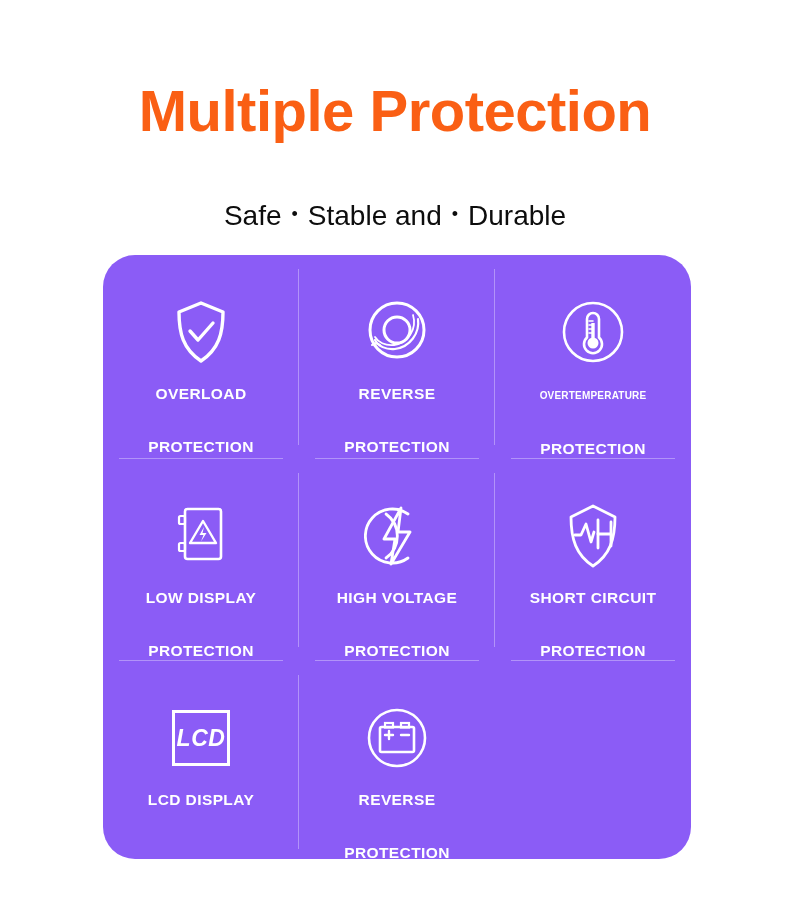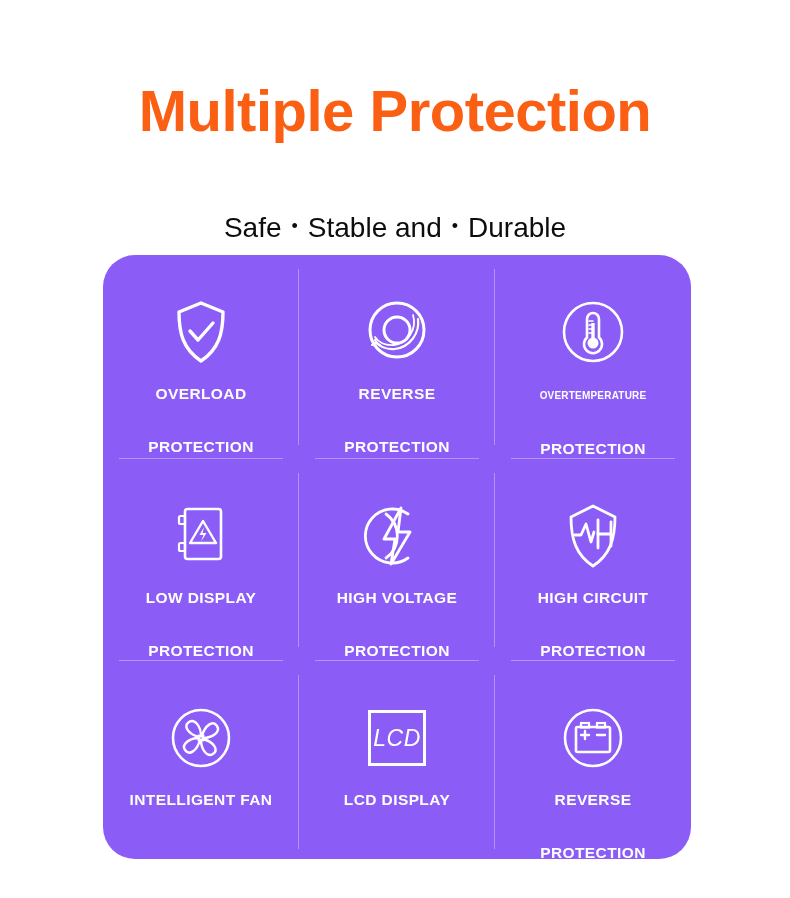--- a/index.html
+++ b/index.html
@@ -43,21 +43,20 @@
   .subtitle {
     position: absolute;
     top: 199px;
     left: 0;
     width: 790px;
     text-align: center;
     color: #0d0d0d;
     font-size: 28px;
     line-height: 34px;
     white-space: nowrap;
-    margin-top: 12px;
   }
   .subtitle .dot {
     display: inline-block;
     vertical-align: 0.28em;
     font-size: 18px;
     padding: 0 10px;
     line-height: 1;
   }
 
   
@@ -133,21 +132,21 @@
     width: 58px;
     height: 56px;
     border: 3px solid #ffffff;
     display: flex;
     align-items: center;
     justify-content: center;
     box-sizing: border-box;
   }
   .lcd-text {
     color: #ffffff;
-    font-weight: normal;
+    font-weight: bold;
     font-style: italic;
     font-size: 23px;
     letter-spacing: 0.5px;
     line-height: 1;
   }
 </style>
 </head>
 <body>
 
 <div class="page">
@@ -239,41 +238,25 @@
       <div class="icon-wrap">
         <svg width="62" height="68" viewBox="0 0 62 68">
           <path d="M31 4 L9 15 C9 37 14 53 31 64 C48 53 53 37 53 15 Z" fill="none" stroke="#fff" stroke-width="2.8" stroke-linejoin="round"></path>
           <path d="M13 33 L19 33 L24 22 L29 40 L32 30" fill="none" stroke="#fff" stroke-width="2.8" stroke-linecap="round" stroke-linejoin="round"></path>
           <path d="M36 18 L36 46" fill="none" stroke="#fff" stroke-width="2.8" stroke-linecap="round"></path>
           <path d="M36 32 L49 32" fill="none" stroke="#fff" stroke-width="2.8" stroke-linecap="round"></path>
           <path d="M49 20 L49 44" fill="none" stroke="#fff" stroke-width="2.8" stroke-linecap="round"></path>
         </svg>
       </div>
       <div class="labels">
-        <span class="l1">HIGH CIRCUIT</span>
-        <span class="l2">PROTECTION</span>
-      </div>
-    </div>
-
-    <div class="cell no-hline">
-      <div class="icon-wrap">
-        <svg width="66" height="66" viewBox="0 0 66 66">
-          <circle cx="33" cy="33" r="28" fill="none" stroke="#fff" stroke-width="2.6"></circle>
-          <path d="M33 31 C33 22 27 13 21 17 C15 21 20 29 31 32 Z" fill="none" stroke="#fff" stroke-width="2.4" stroke-linejoin="round"></path>
-          <path d="M35 33 C44 33 53 27 49 21 C45 15 37 20 34 31 Z" fill="none" stroke="#fff" stroke-width="2.4" stroke-linejoin="round"></path>
-          <path d="M33 35 C33 44 39 53 45 49 C51 45 46 37 35 34 Z" fill="none" stroke="#fff" stroke-width="2.4" stroke-linejoin="round"></path>
-          <path d="M31 33 C22 33 13 39 17 45 C21 51 29 46 32 35 Z" fill="none" stroke="#fff" stroke-width="2.4" stroke-linejoin="round"></path>
-          <rect x="30.6" y="30.6" width="4.8" height="4.8" fill="none" stroke="#fff" stroke-width="2"></rect>
-        </svg>
-      </div>
-      <div class="labels">
-        <span class="l1">INTELLIGENT FAN</span>
-        <span class="l2"></span>
-      </div>
-    </div>
+        <span class="l1">SHORT CIRCUIT</span>
+        <span class="l2">PROTECTION</span>
+      </div>
+    </div>
+
 
     <div class="cell no-hline">
       <div class="icon-wrap">
         <div class="lcd-box">
           <span class="lcd-text">LCD</span>
         </div>
       </div>
       <div class="labels">
         <span class="l1">LCD DISPLAY</span>
         <span class="l2"></span>

